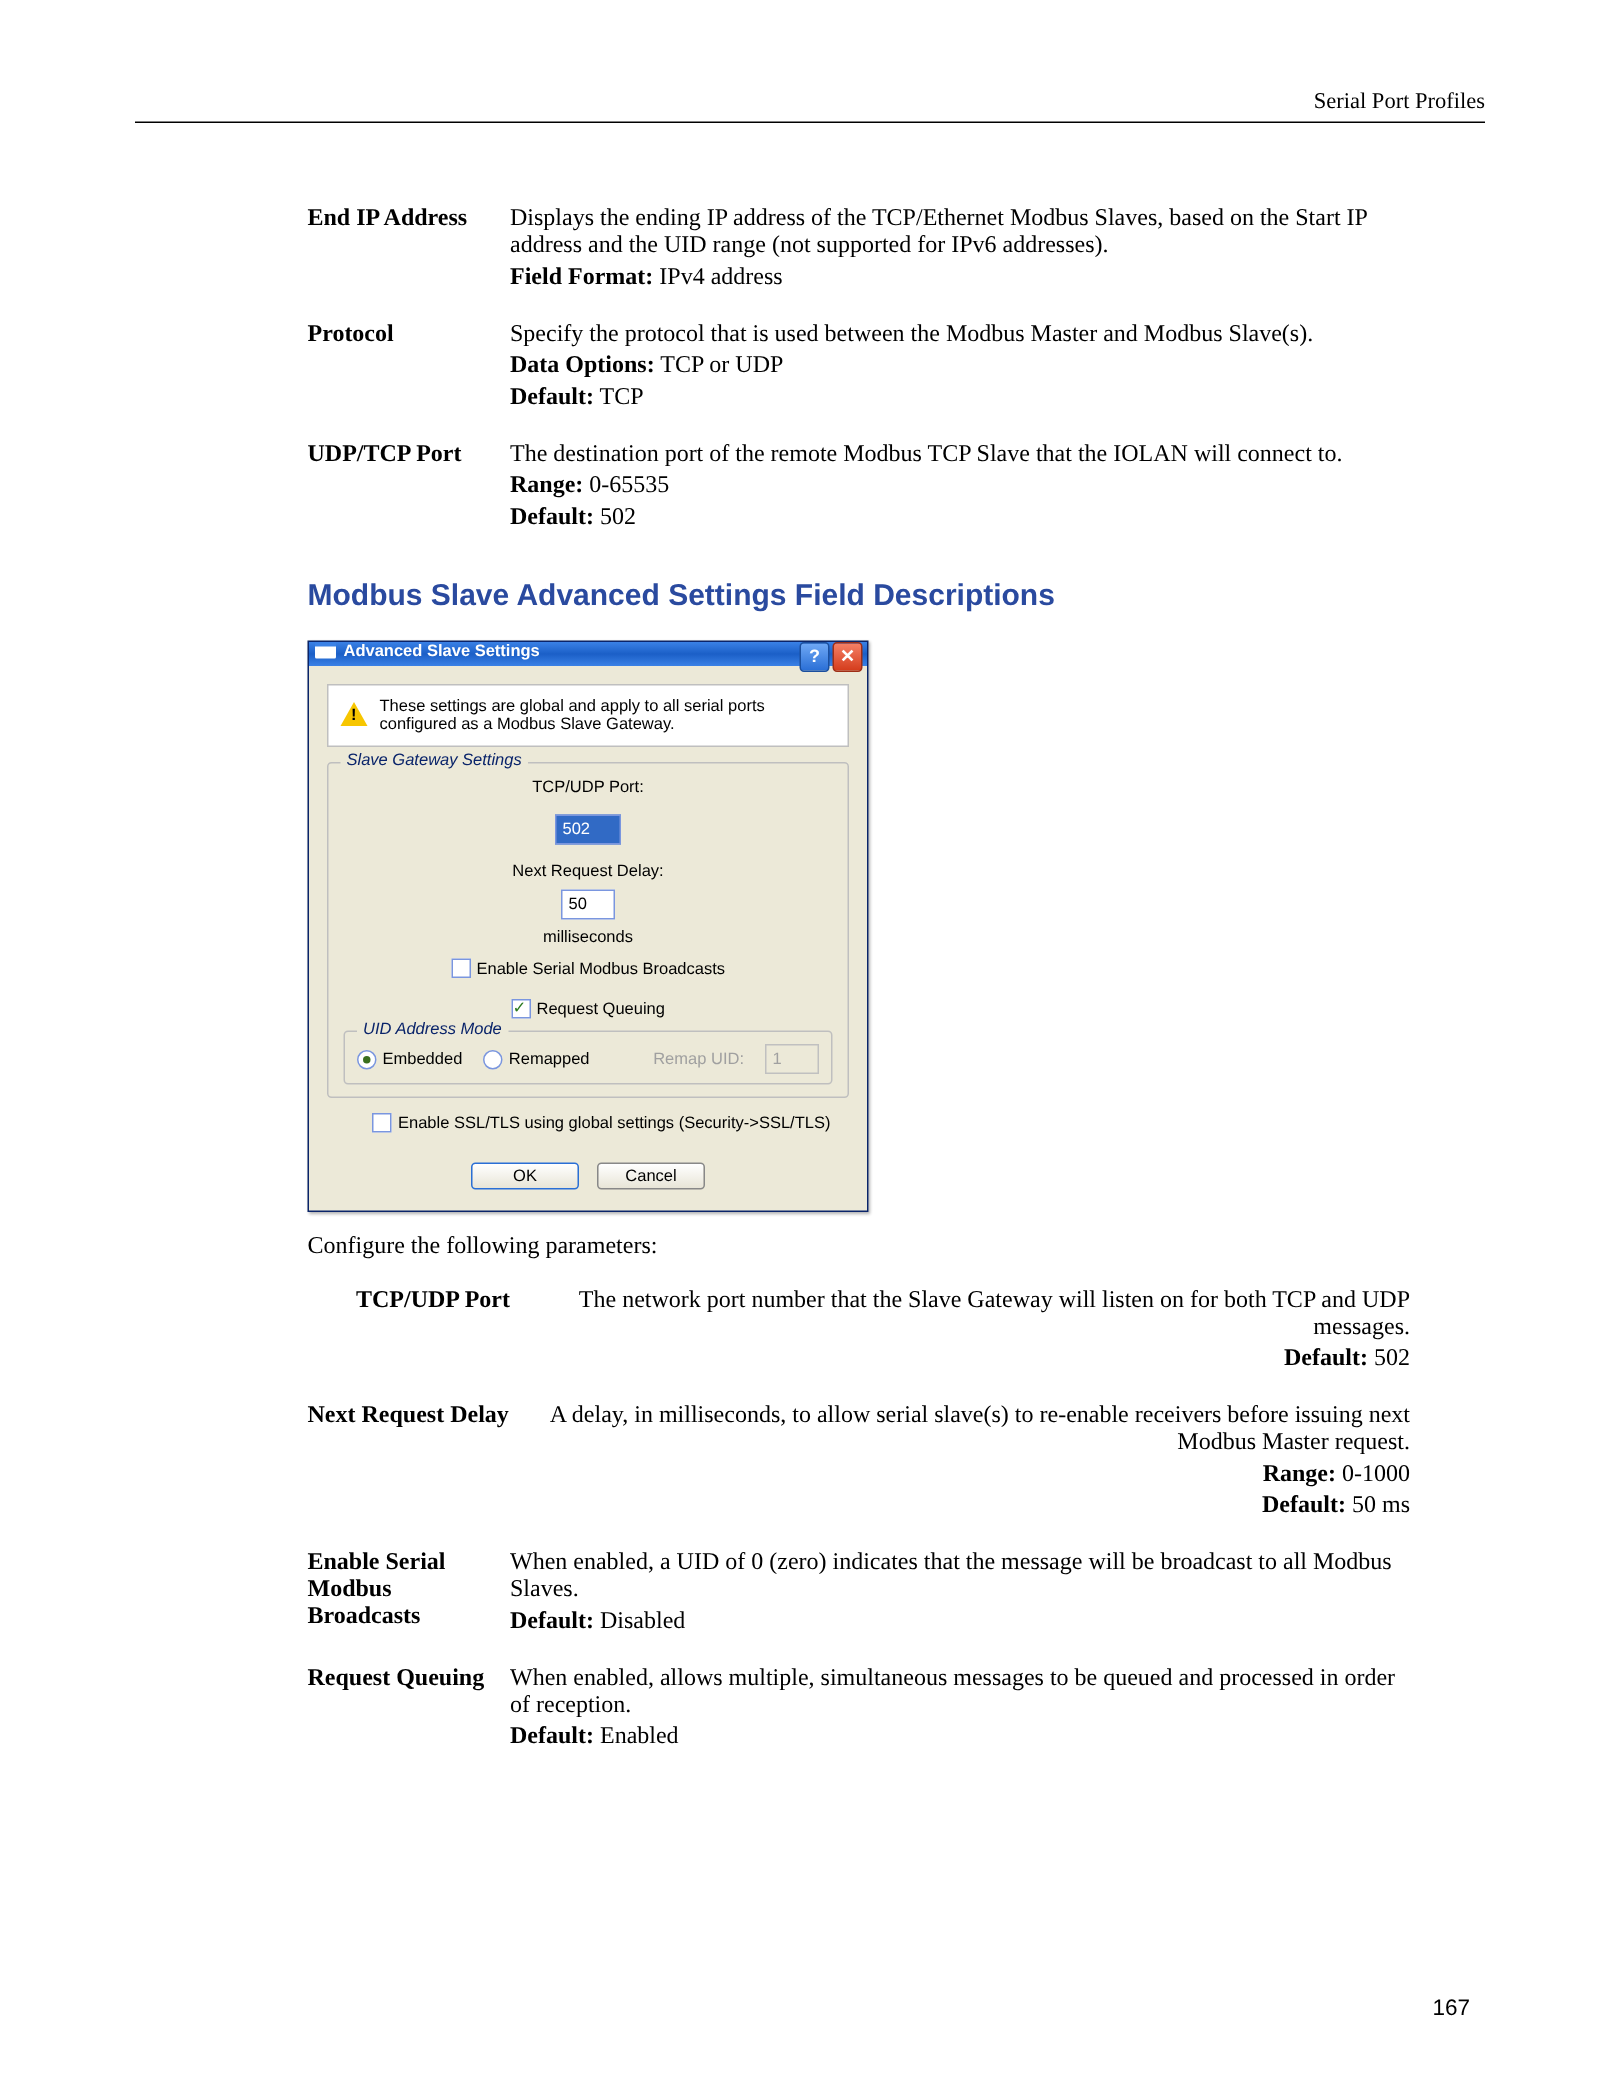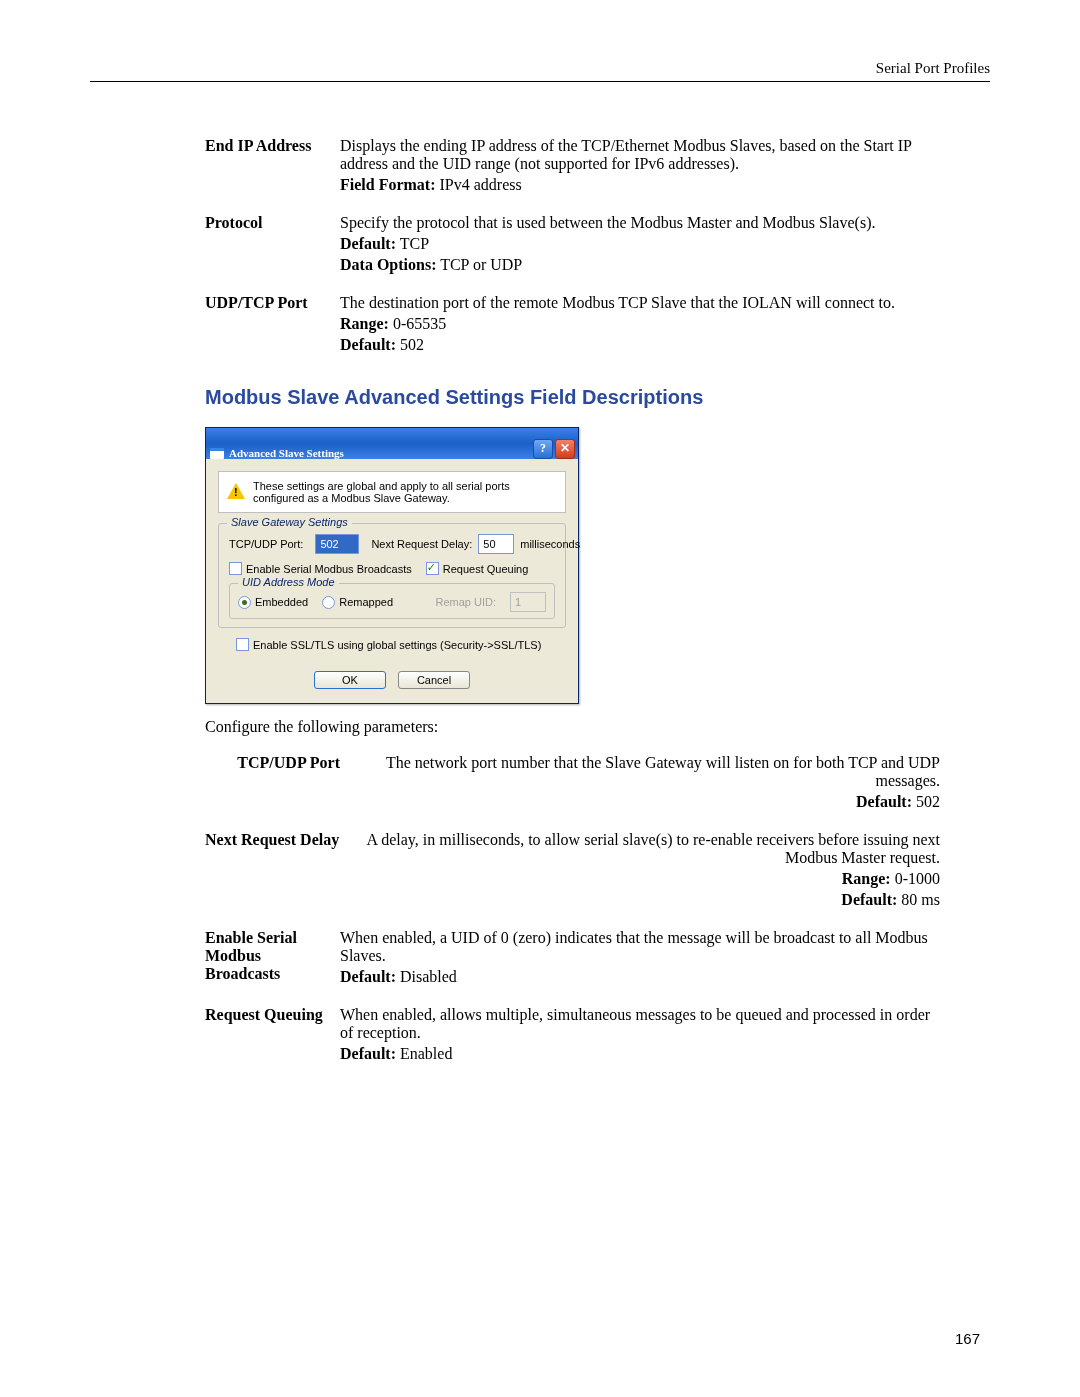--- a/index.html
+++ b/index.html
@@ -51,25 +51,24 @@
     font-family: Tahoma, Arial, sans-serif;
     font-size: 11px;
     background: #ece9d8;
     border: 1px solid #0a246a;
     box-shadow: 1px 1px 2px rgba(0,0,0,0.3);
   }
   .titlebar {
     background: linear-gradient(to bottom, #3a81e6 0%, #1b5fc7 50%, #3a81e6 100%);
     color: #fff;
     display: flex;
-    align-items: flex-end;
-    height: 31px;
+    align-items: flex-start;
+    height: 16px;
     padding: 0 3px 0 4px;
     font-weight: bold;
-    font-family: Liberation Serif, serif;
   }
   .titlebar .app-icon {
     width: 14px;
     height: 11px;
     background: #fff;
     margin-right: 5px;
     position: relative;
     border-radius: 1px;
   }
   .titlebar .app-icon::after{
@@ -135,20 +134,21 @@
     padding: 0 4px;
     color: #0a246a;
     font-size: 11px;
     font-style: italic;
   }
   .form-row {
     display: flex;
     align-items: center;
     gap: 6px;
     margin-bottom: 8px;
+    flex-direction: column;
   }
   .form-row label { white-space: nowrap; }
   .text-input {
     font-family: Tahoma, sans-serif;
     font-size: 11px;
     border: 1px solid #7a96df;
     padding: 1px 4px;
     height: 16px;
     box-sizing: content-box;
   }
@@ -249,22 +249,22 @@
       <div class="def-term">End IP Address</div>
       <div class="def-body">
         <div>Displays the ending IP address of the TCP/Ethernet Modbus Slaves, based on the Start IP address and the UID range (not supported for IPv6 addresses).</div>
         <div class="sub-line"><b>Field Format:</b><span> IPv4 address</span></div>
       </div>
     </div>
     <div class="def-row" style="margin-bottom:20px;">
       <div class="def-term">Protocol</div>
       <div class="def-body">
         <div>Specify the protocol that is used between the Modbus Master and Modbus Slave(s).</div>
+        <div class="sub-line"><b>Data Options:</b><span> TCP or UDP</span></div>
         <div class="sub-line"><b>Default:</b><span> TCP</span></div>
-        <div class="sub-line"><b>Data Options:</b><span> TCP or UDP</span></div>
       </div>
     </div>
     <div class="def-row">
       <div class="def-term">UDP/TCP Port</div>
       <div class="def-body">
         <div>The destination port of the remote Modbus TCP Slave that the IOLAN will connect to.</div>
         <div class="sub-line"><b>Range:</b><span> 0-65535</span></div>
         <div class="sub-line"><b>Default:</b><span> 502</span></div>
       </div>
     </div>
@@ -341,21 +341,21 @@
       <div class="def-body">
         <div>The network port number that the Slave Gateway will listen on for both TCP and UDP messages.</div>
         <div class="sub-line"><b>Default:</b><span> 502</span></div>
       </div>
     </div>
     <div class="def-row" style="margin-bottom:20px;">
       <div class="def-term" style="width:135px;">Next Request Delay</div>
       <div class="def-body" style="margin-left:0;text-align:right;">
         <div>A delay, in milliseconds, to allow serial slave(s) to re-enable receivers before issuing next Modbus Master request.</div>
         <div class="sub-line"><b>Range:</b><span> 0-1000</span></div>
-        <div class="sub-line"><b>Default:</b><span> 80 ms</span></div>
+        <div class="sub-line"><b>Default:</b><span> 50 ms</span></div>
       </div>
     </div>
     <div class="def-row" style="margin-bottom:20px;">
       <div class="def-term" style="width:135px;">
         <span>Enable Serial Modbus Broadcasts</span>
       </div>
       <div class="def-body">
         <div>When enabled, a UID of 0 (zero) indicates that the message will be broadcast to all Modbus Slaves.</div>
         <div class="sub-line"><b>Default:</b><span> Disabled</span></div>
       </div>

